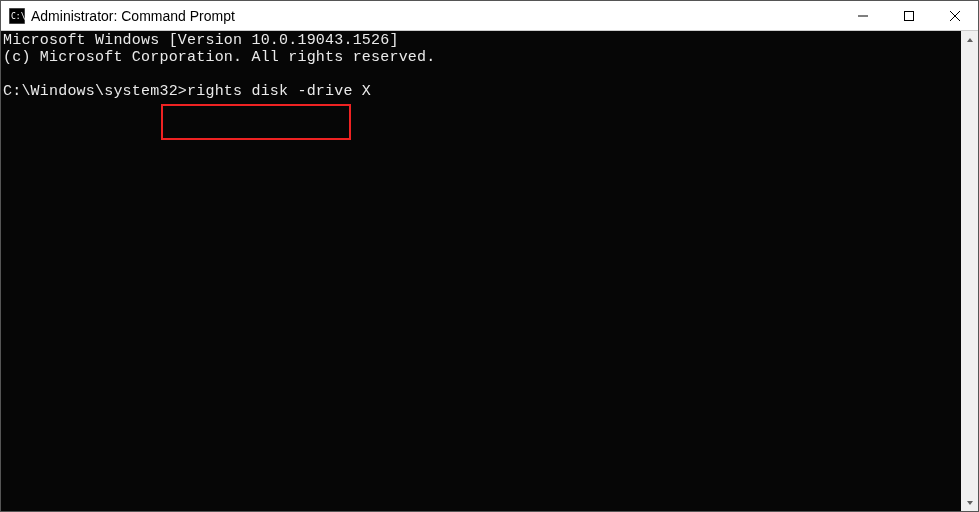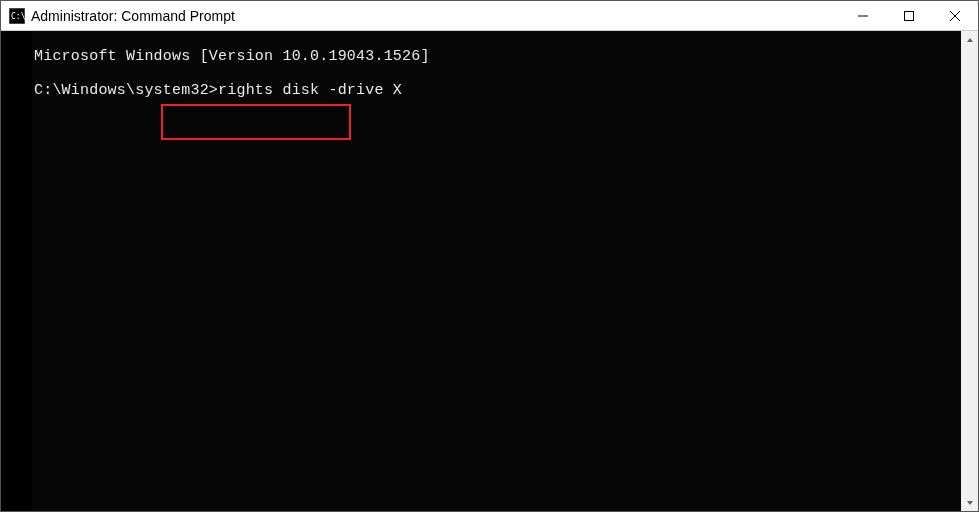--- a/index.html
+++ b/index.html
@@ -64,25 +64,24 @@
       background: #000;
       position: relative;
     }
     .terminal {
       flex: 1;
       background: #060606;
       color: #eaeaea;
       font-family: "NSimSun", "SimSun", "Consolas", "Courier New", monospace;
       font-size: 15px;
       line-height: 17px;
-      padding: 17px 0 0 2px;
+      padding: 1px 0 0 2px;
       white-space: pre;
       overflow: hidden;
       letter-spacing: 0.2px;
-      margin-left: 31px;
     }
     .scrollbar {
       width: 17px;
       background: #f0f0f0;
       position: relative;
       flex-shrink: 0;
     }
     .scroll-arrow {
       width: 17px;
       height: 17px;
@@ -134,21 +133,21 @@
       <div class="ctrl-btn">
         <svg viewBox="0 0 10 10">
             <line x1="0" y1="0" x2="10" y2="10" stroke="#000" stroke-width="1"></line>
             <line x1="10" y1="0" x2="0" y2="10" stroke="#000" stroke-width="1"></line>
           </svg>
       </div>
     </div>
   </div>
 
   <div class="terminal-area">
-    <div class="terminal"><span class="l1">Microsoft Windows [Version 10.0.19043.1526]</span><span></span>
+    <div class="terminal"><span class="l1">Microsoft Windows [Version 10.0.19043.1526]</span><span class="l2">(c) Microsoft Corporation. All rights reserved.</span><span></span>
 <span class="l3"><span>C:\Windows\system32&gt;</span><span>rights disk -drive X</span></span></div>
 
     <div class="scrollbar">
       <div class="scroll-arrow up">
         <svg viewBox="0 0 8 8">
             <polygon points="4,2 7,6 1,6" fill="#606060"></polygon>
           </svg>
       </div>
       <div class="scroll-arrow down">
         <svg viewBox="0 0 8 8">

